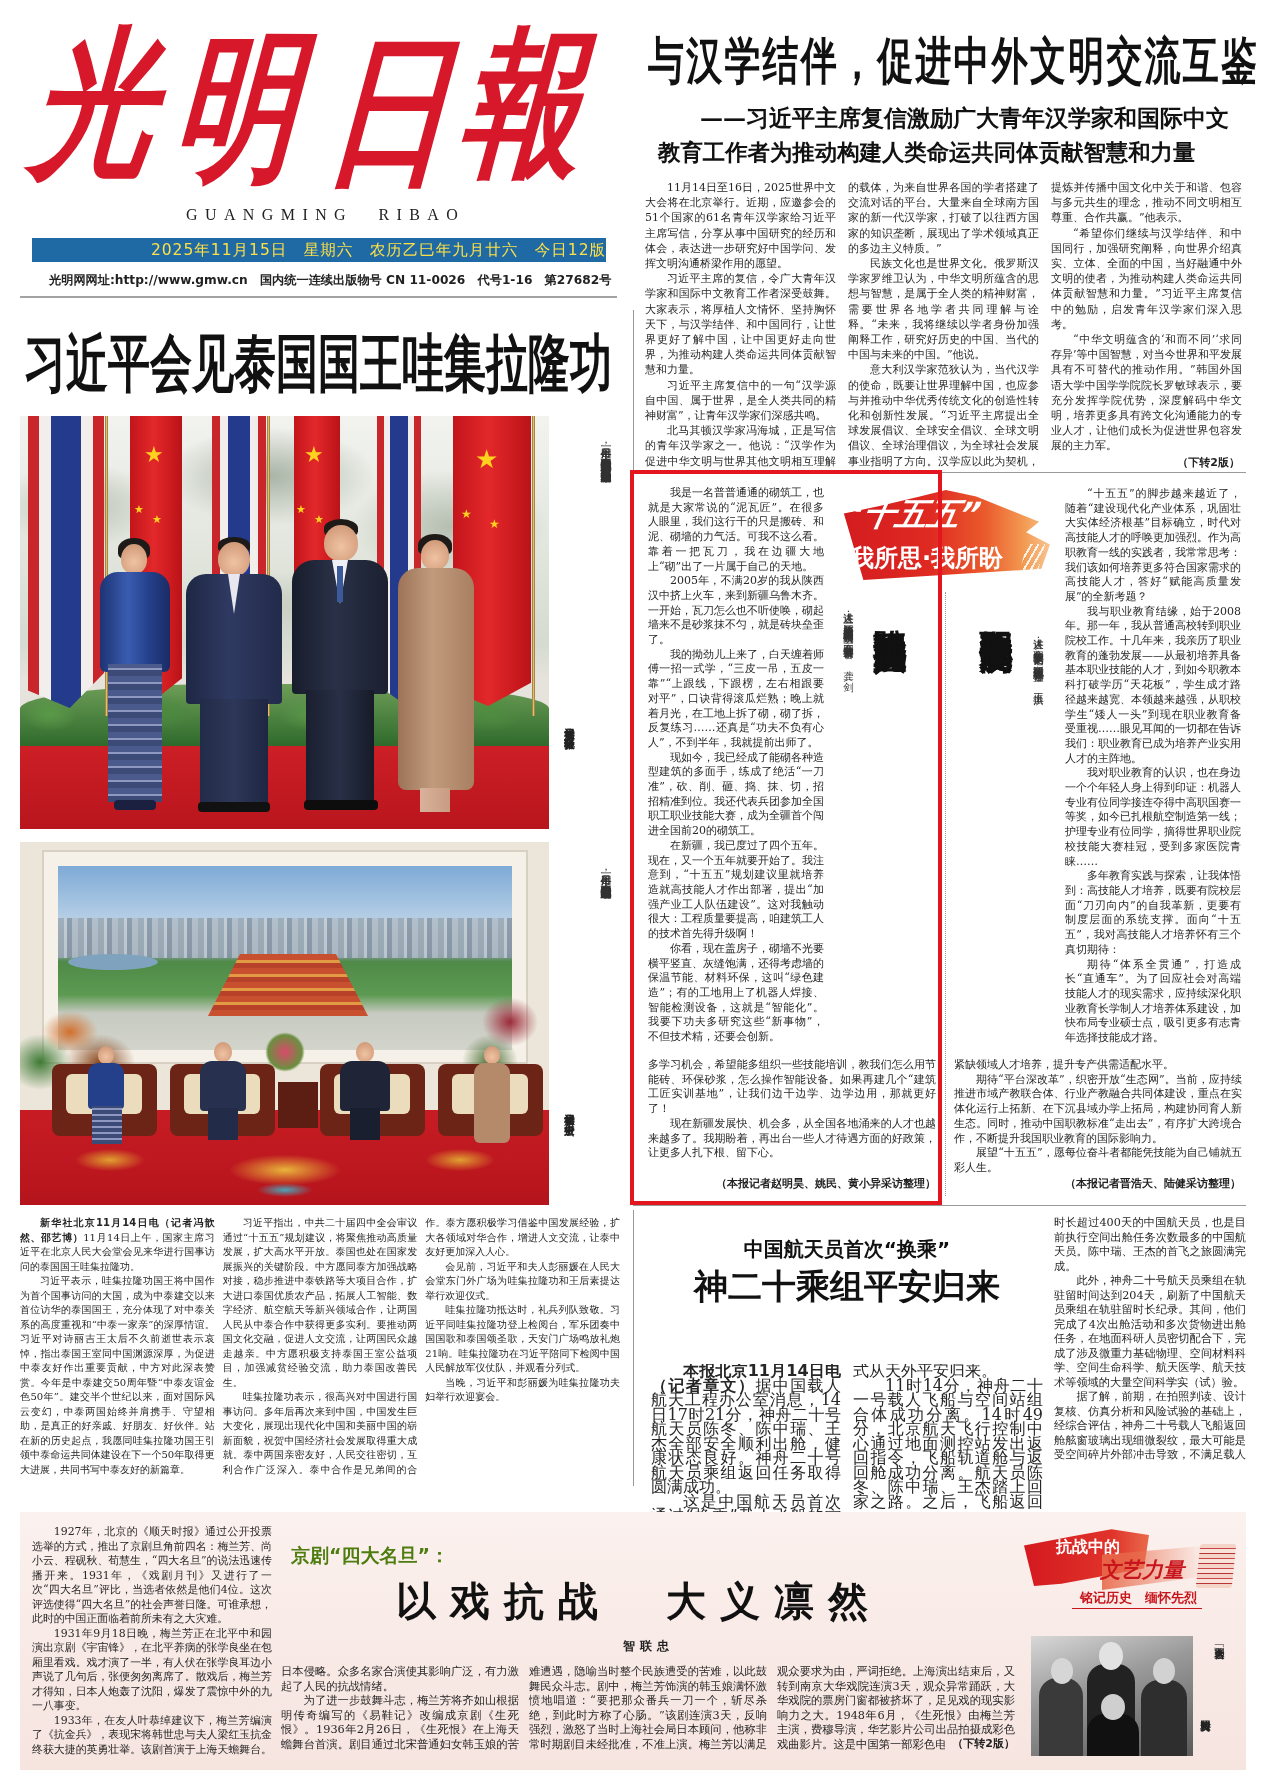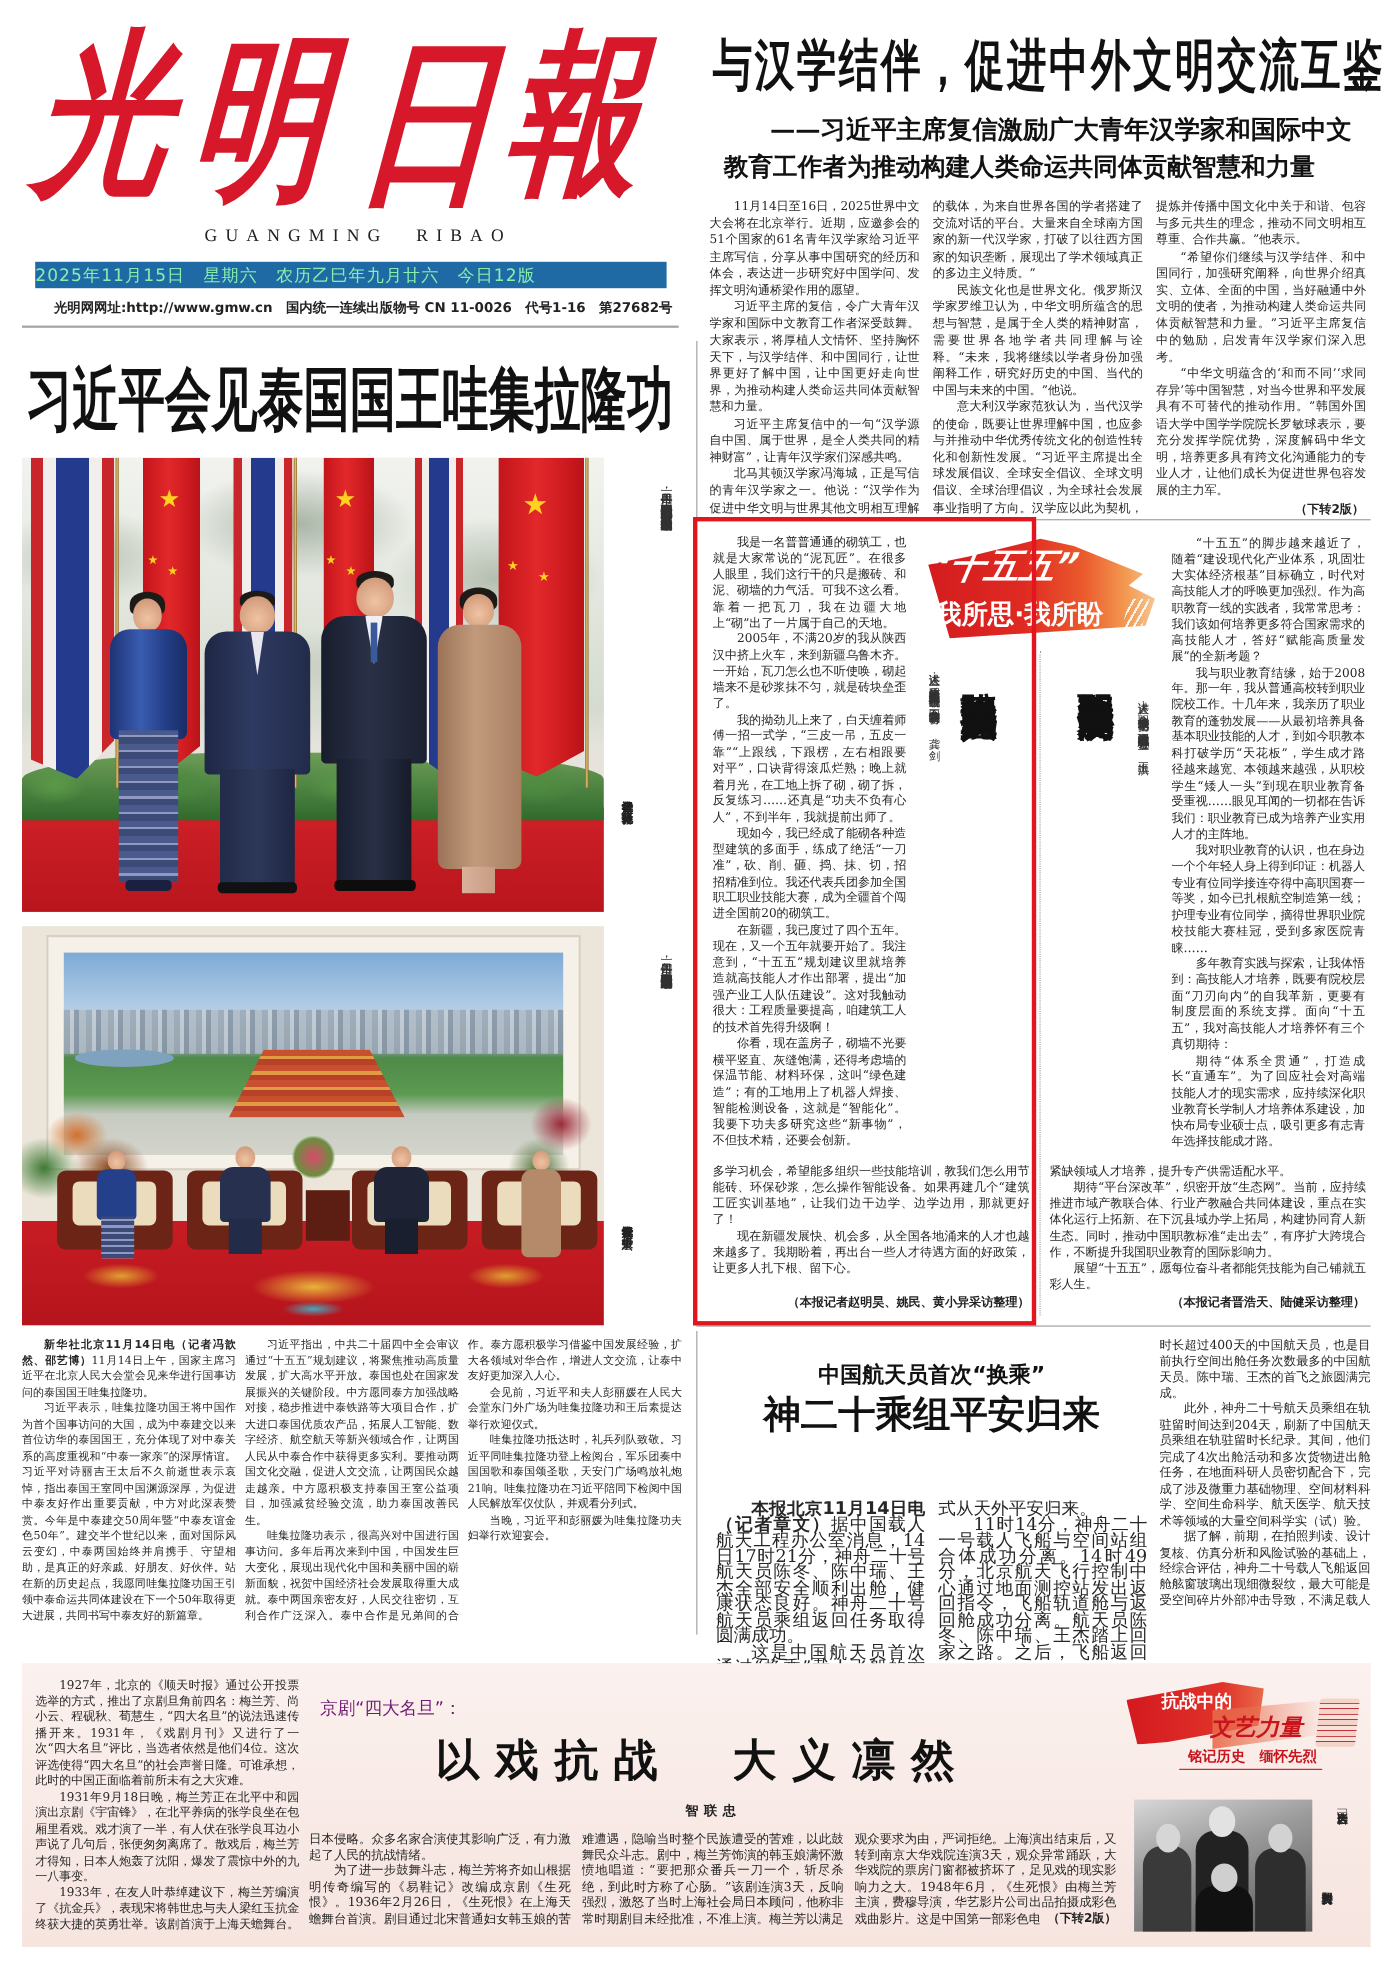--- a/index.html
+++ b/index.html
@@ -12,21 +12,21 @@
   .noindent-first p:first-child{text-indent:0;}
   .cols{column-fill:auto;overflow:hidden;}
   .vert{writing-mode:vertical-rl;text-orientation:upright;}
   .credit{font-family:"DejaVu Sans","Liberation Sans",sans-serif;font-weight:bold;font-size:11px;color:#222;text-align:right;white-space:nowrap;}
   .rule-h{position:absolute;height:1px;background:#9a9a9a;}
   .rule-v{position:absolute;width:1px;background:#9a9a9a;}
 
   
   .logo-char{position:absolute;font-family:"DejaVu Serif","Liberation Serif",serif;font-weight:bold;font-style:italic;font-size:122px;line-height:122px;color:#d7182a;transform-origin:top left;transform:scaleY(1.32) skewX(-6deg);}
   .pinyin{font-family:Liberation Serif, serif;font-size:16px;letter-spacing:7.4px;word-spacing:14px;color:#222;white-space:nowrap;}
-  .datebar{background:#1f6aa5;color:#86efac;font-family:"DejaVu Sans","Liberation Sans",sans-serif;font-size:15.5px;line-height:24px;text-align:left;letter-spacing:1px;white-space:pre;}
+  .datebar{background:#1f6aa5;color:#fde047;font-family:"DejaVu Sans","Liberation Sans",sans-serif;font-size:15.5px;line-height:24px;text-align:right;letter-spacing:1px;white-space:pre;}
   .infoline{font-family:"DejaVu Sans","Liberation Sans",sans-serif;font-size:12.2px;font-weight:bold;line-height:14px;color:#222;white-space:pre;}
 
   
   .hl-heavy{font-family:"DejaVu Sans","Liberation Sans",sans-serif;font-weight:900;color:#111;white-space:nowrap;transform-origin:top left;}
   .hl-serif{font-family:"DejaVu Serif","Liberation Serif",serif;font-weight:bold;color:#111;white-space:nowrap;}
 
   
   .photo{overflow:hidden;}
   .fill{position:absolute;}
   .thai-flag{background:linear-gradient(90deg,#c9262b 0 15%,#f2eeec 15% 30%,#243a8c 30% 70%,#f2eeec 70% 85%,#c9262b 85% 100%);clip-path:polygon(0 0,100% 0,100% 88%,55% 100%,0 94%);}
@@ -37,21 +37,21 @@
   .hair{border-radius:50% 50% 30% 30%;background:#1d1a18;}
 
   
   .redbox{border:4px solid #e3161f;box-sizing:border-box;pointer-events:none;}
   .flag-logo{clip-path:polygon(5% 27%,22% 19%,40% 9%,52% 2%,66% 9%,80% 22%,95% 36%,89% 47%,100% 60%,96% 86%,14% 98%);background:linear-gradient(90deg,#d21a1e 0%,#df2a22 45%,#ea5a2c 70%,#f39a52 88%,#f7c592 100%);}
   .v-headline{font-family:"DejaVu Serif","Liberation Serif",serif;font-weight:900;font-size:33px;line-height:38px;letter-spacing:1px;color:#111;}
   .v-byline{font-family:"DejaVu Serif","Liberation Serif",serif;font-size:10.4px;line-height:13px;letter-spacing:0.4px;color:#333;}
 
   
   .banner{background:linear-gradient(180deg,#fbf1ee 0%,#f8e9e5 60%,#f6e4df 100%);}
-  .kicker{font-family:"DejaVu Sans","Liberation Sans",sans-serif;font-weight:normal;font-size:16px;color:#701a75;white-space:nowrap;}
+  .kicker{font-family:"DejaVu Sans","Liberation Sans",sans-serif;font-weight:bold;font-size:19px;color:#4d7c0f;white-space:nowrap;}
 </style>
 </head>
 <body>
 
 <div id="page">
 
   <div class="abs" style="left:0;top:0;width:632px;height:300px;">
     <div class="logo-char" style="left:40px;top:22px;">光</div>
     <div class="logo-char" style="left:182px;top:26px;">明</div>
     <div class="logo-char" style="left:335px;top:30px;">日</div>

